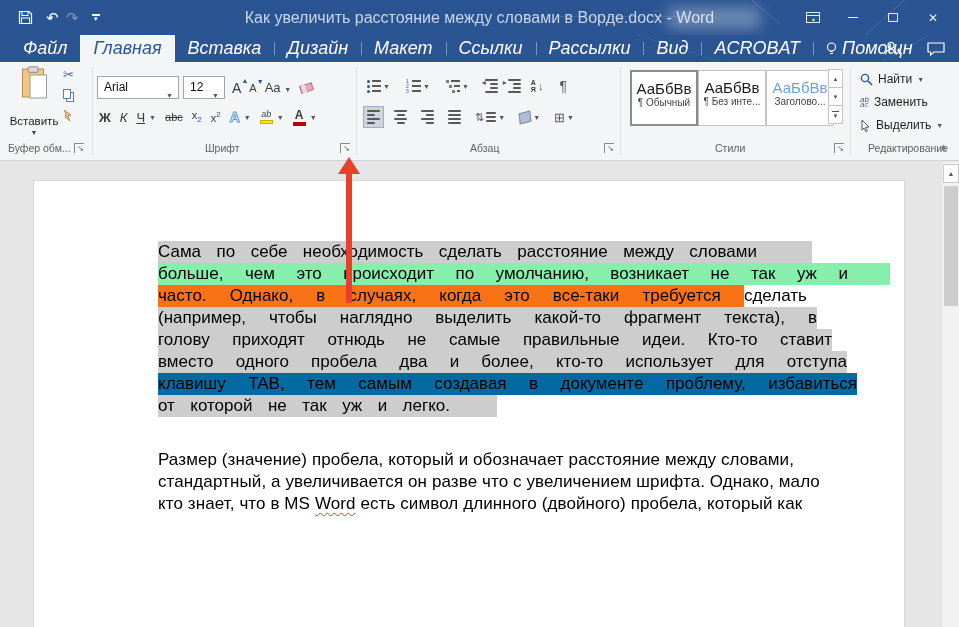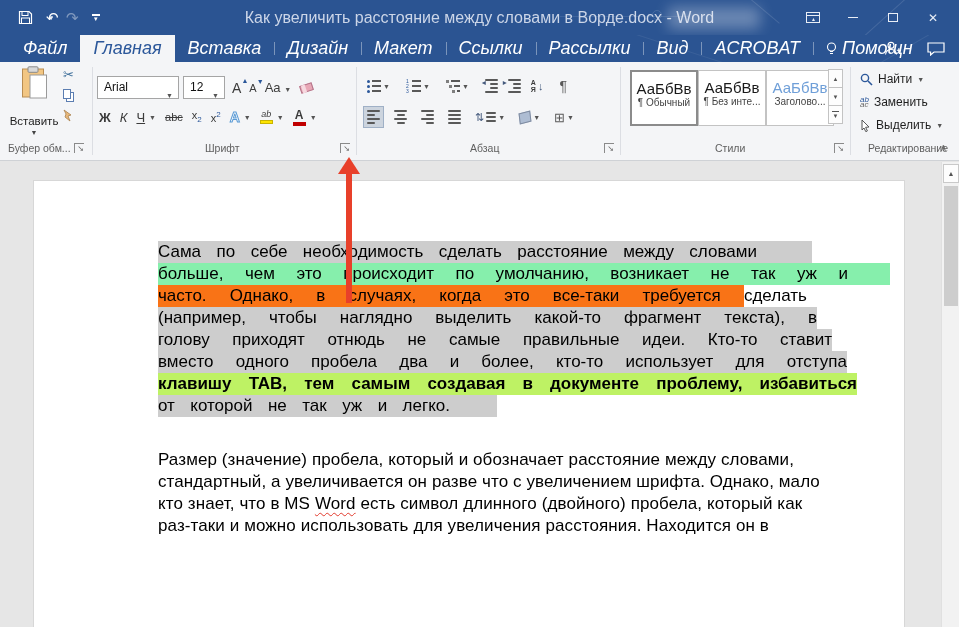--- a/index.html
+++ b/index.html
@@ -561,21 +561,21 @@
                 <span>и</span>
                 <span>более,</span>
                 <span>кто-то</span>
                 <span>использует</span>
                 <span>для</span>
                 <span>отступа</span>
               </div>
             </div>
           </div>
           <div class="hlrow">
-            <div class="hlbg" style="width: 699px; background: #bef264; font-weight: bold;">
+            <div class="hlbg" style="width: 699px; background: #0369a1;">
               <div class="jline" style="width: 699px;">
                 <span>клавишу</span>
                 <span>TAB,</span>
                 <span>тем</span>
                 <span>самым</span>
                 <span>создавая</span>
                 <span>в</span>
                 <span>документе</span>
                 <span>проблему,</span>
                 <span>избавиться</span>
@@ -593,21 +593,20 @@
                 <span>и</span>
                 <span>легко.</span>
               </div>
             </div>
           </div>
         </div>
       <div class="para2" id="para2-mount">
           <div>Размер (значение) пробела, который и обозначает расстояние между словами,</div>
           <div>стандартный, а увеличивается он разве что с увеличением шрифта. Однако, мало</div>
           <div><span>кто знает, что в MS </span><span class="sp">Word</span><span> есть символ длинного (двойного) пробела, который как</span></div>
-          <div>раз-таки и можно использовать для увеличения расстояния. Находится он в</div>
         </div>
     </div>
   </div>
   <div class="scrollbar">
     <div class="sb-up">▲</div>
     <div class="sb-thumb"></div>
   </div>
 </div>
 
 <div class="arrow-head"></div>

